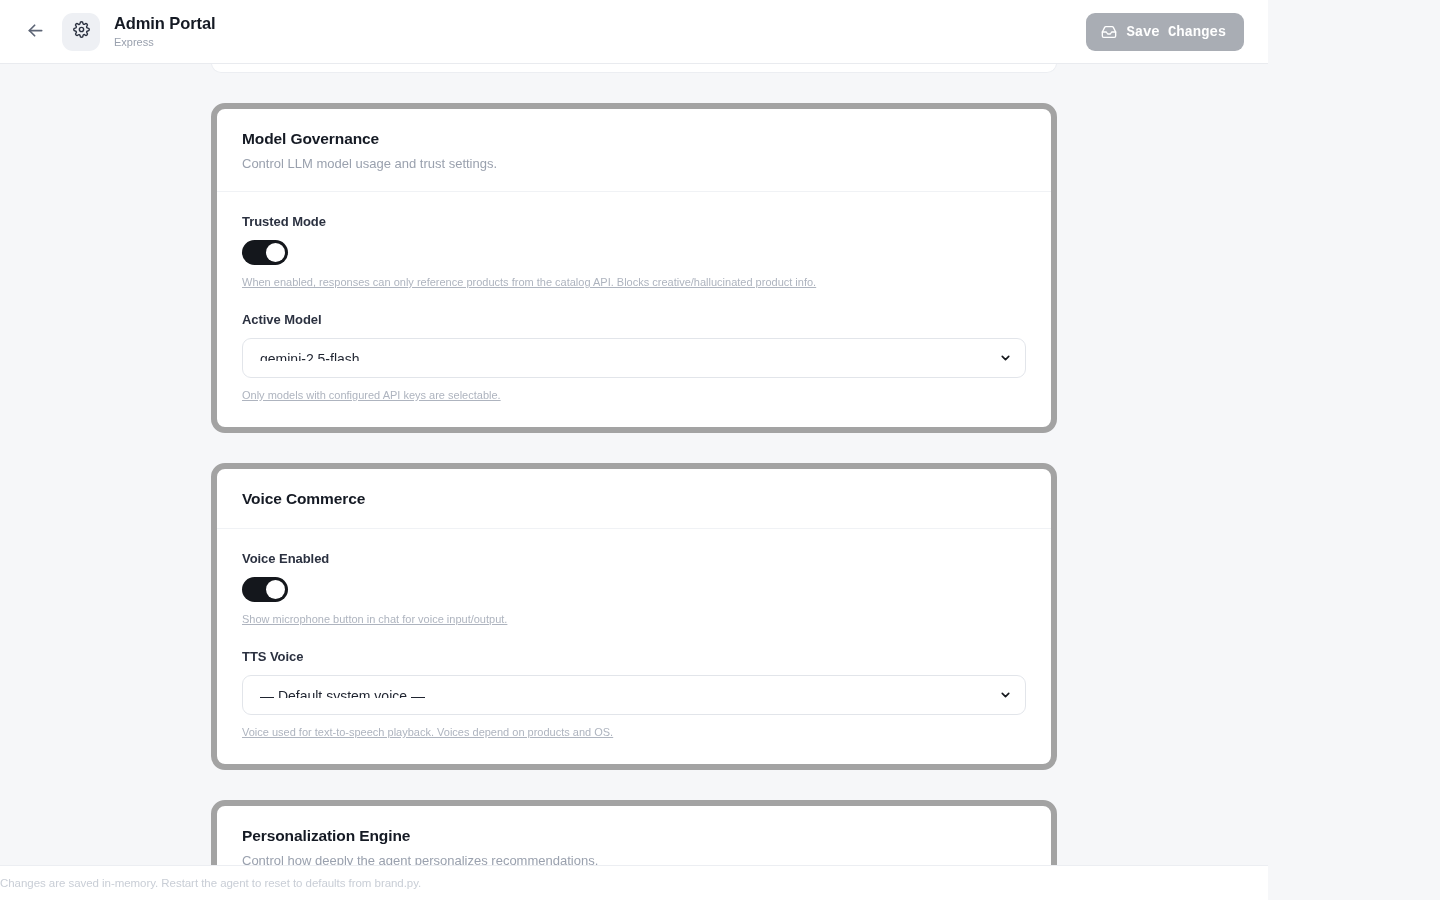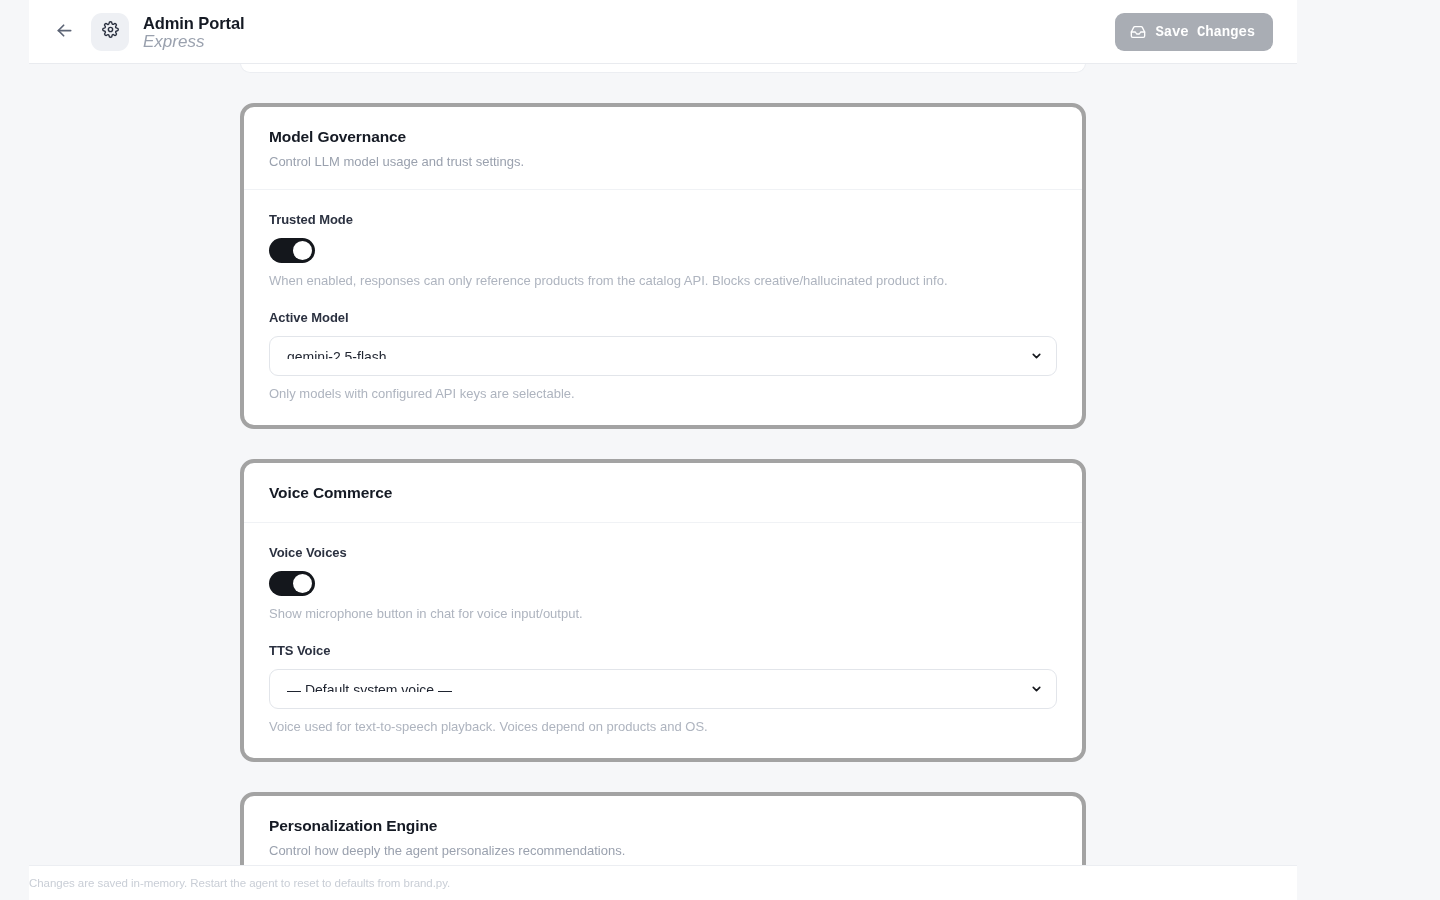--- a/index.html
+++ b/index.html
@@ -17,21 +17,20 @@
     -webkit-font-smoothing: antialiased;
   }
 
   .app {
     width: 1268px;
     height: 900px;
     position: relative;
     display: flex;
     flex-direction: column;
     background: #f6f7f9;
-    margin-left: 29px;
   }
 
   
   .header {
     height: 64px;
     min-height: 64px;
     background: #ffffff;
     border-bottom: 1px solid #e9ebef;
     display: flex;
     align-items: center;
@@ -70,25 +69,24 @@
 
   .brand-title {
     font-size: 16.5px;
     font-weight: 700;
     color: #151a24;
     letter-spacing: -0.1px;
     line-height: 19px;
   }
 
   .brand-sub {
-    font-size: 17px;
+    font-size: 11px;
     color: #9aa1ae;
     line-height: 16px;
     margin-top: 1px;
-    font-style: italic;
   }
 
   .header-spacer { flex: 1; }
 
   .save-btn {
     display: inline-flex;
     align-items: center;
     gap: 9px;
     height: 38px;
     padding: 0 18px 0 15px;
@@ -124,21 +122,21 @@
     background: #ffffff;
     border: 1px solid #eceef2;
     border-top: none;
     border-radius: 0 0 14px 14px;
     height: 10px;
     margin-top: -1px;
   }
 
   .card {
     background: #ffffff;
-    border: 4px solid #a3a3a3;
+    border: 6px solid #a3a3a3;
     border-radius: 14px;
     margin-top: 30px;
     overflow: hidden;
   }
 
   .card-head {
     padding: 20px 25px 19px 25px;
     border-bottom: 1px solid #f0f2f5;
   }
 
@@ -165,24 +163,25 @@
   .field-label {
     font-size: 13px;
     font-weight: 600;
     color: #2b3140;
     display: block;
     margin-bottom: 11px;
     letter-spacing: -0.05px;
   }
 
   .field-help {
-    font-size: 13px;
+    font-size: 11px;
     color: #aeb4bf;
     margin-top: 10px;
     line-height: 15px;
+    text-decoration: underline;
   }
 
   
   .toggle {
     width: 46px;
     height: 25px;
     border-radius: 13px;
     background: #14171c;
     position: relative;
     cursor: pointer;
@@ -326,21 +325,21 @@
         </div>
       </div>
 
       <div class="card">
         <div class="card-head">
           <div class="card-title">Voice Commerce</div>
         </div>
         <div class="card-body">
 
           <div class="field">
-            <span class="field-label">Voice Voices</span>
+            <span class="field-label">Voice Enabled</span>
             <button class="toggle">
               <span class="knob"></span>
             </button>
             <div class="field-help">Show microphone button in chat for voice input/output.</div>
           </div>
 
           <div class="field">
             <span class="field-label">TTS Voice</span>
             <div class="select-wrap">
               <select class="select">

